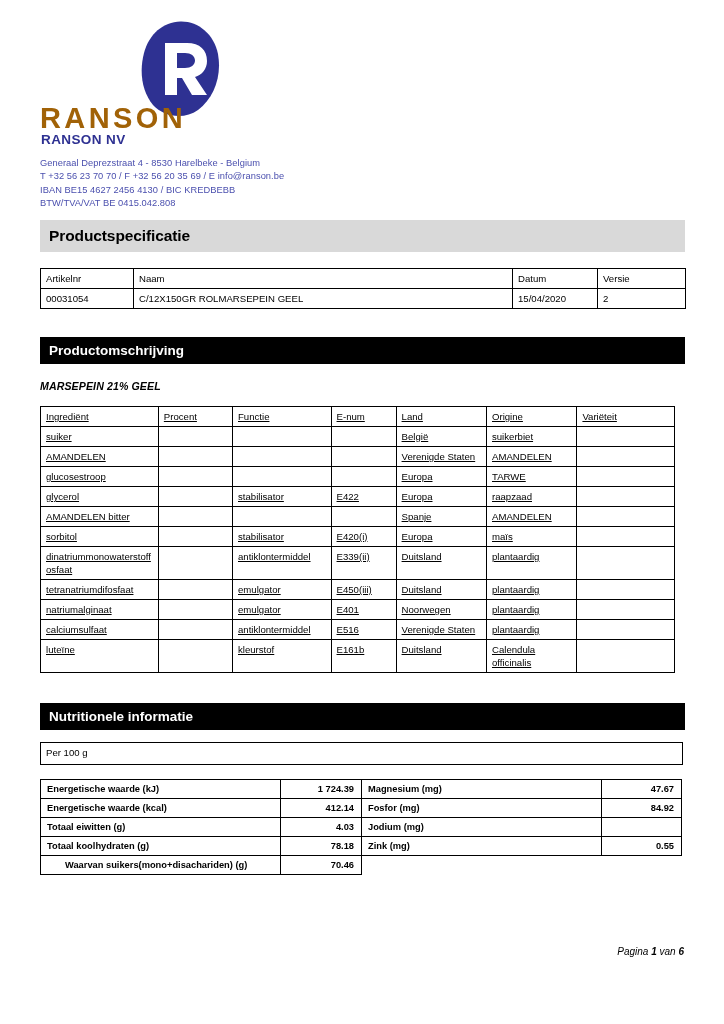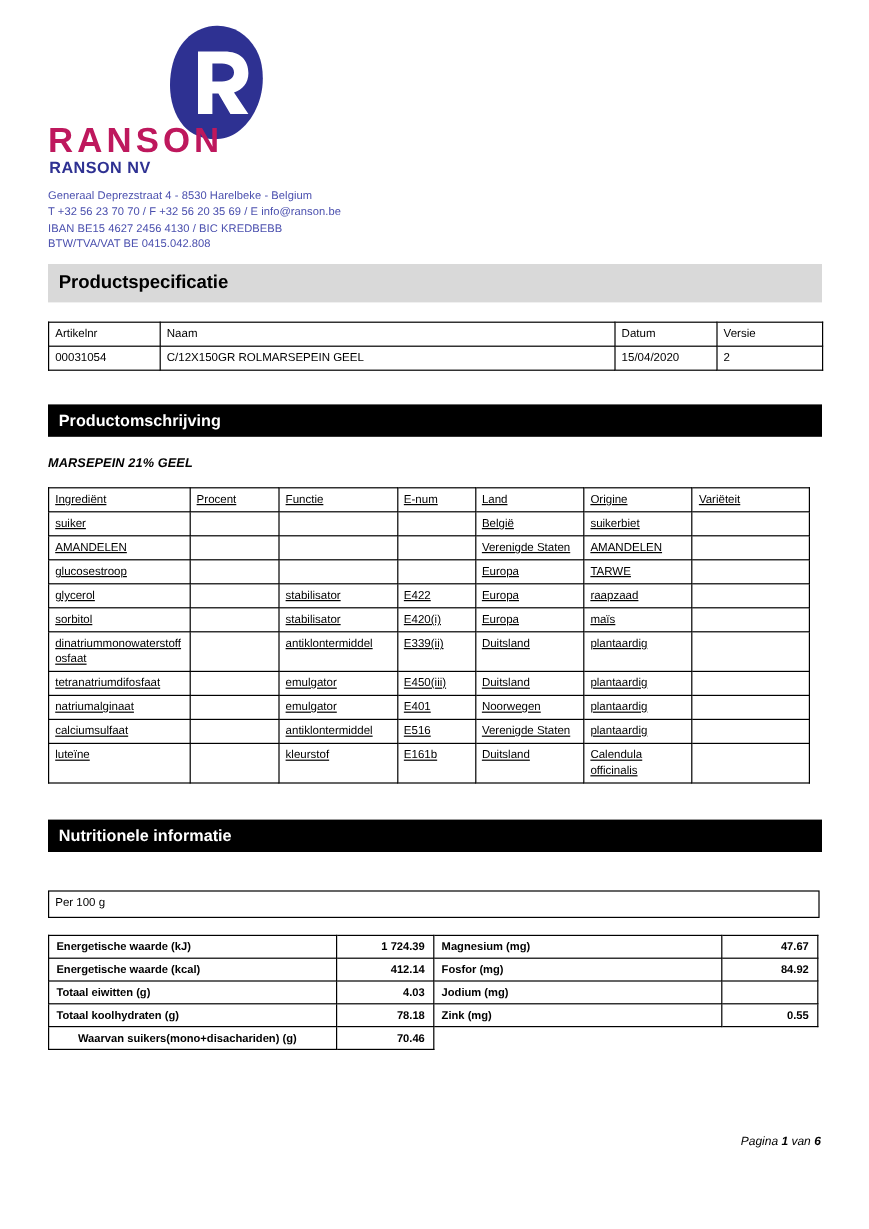--- a/index.html
+++ b/index.html
@@ -29,21 +29,21 @@
     position: absolute;
     left: 100px; top: 0;
     width: 80px; height: 98px;
   }
   .wordmark {
     position: absolute;
     left: 0; top: 84px;
     font-size: 29px;
     font-weight: bold;
     letter-spacing: 3.4px;
-    color: #be185d;
+    color: #a16207;
     line-height: 1;
     text-align: center;
   }
   .subwordmark {
     position: absolute;
     left: 1px; top: 113px;
     font-size: 13.5px;
     font-weight: bold;
     letter-spacing: 0.4px;
     color: #2e3192;
@@ -109,21 +109,21 @@
   .ingr-tbl { width: 635px; margin-top: 14px; text-decoration: underline; }
   .ingr-tbl td { height: 14px; }
   .ta-right { text-align: right; }
 
   
   .per-box {
     width: 643px;
     border: 1px solid #000000;
     font-size: 9.6px;
     padding: 4px 5px 5px 5px;
-    margin-top: 32px;
+    margin-top: 12px;
     line-height: 12px;
   }
 
   
   .nutr-tbl { width: 515px; margin-top: 14px; }
   .nutr-tbl td {
     border: 1px solid #000000;
     font-size: 9.3px;
     font-weight: bold;
     padding: 3px 5px 3px 6px;
@@ -251,20 +251,29 @@
         <tr>
           <td>glycerol</td>
           <td class="ta-right"></td>
           <td>stabilisator</td>
           <td>E422</td>
           <td>Europa</td>
           <td>raapzaad</td>
           <td></td>
         </tr>
         <tr>
+          <td>AMANDELEN bitter</td>
+          <td class="ta-right"></td>
+          <td></td>
+          <td></td>
+          <td>Spanje</td>
+          <td>AMANDELEN</td>
+          <td></td>
+        </tr>
+        <tr>
           <td>sorbitol</td>
           <td class="ta-right"></td>
           <td>stabilisator</td>
           <td>E420(i)</td>
           <td>Europa</td>
           <td>maïs</td>
           <td></td>
         </tr>
         <tr>
           <td>dinatriummonowaterstoffosfaat</td>

